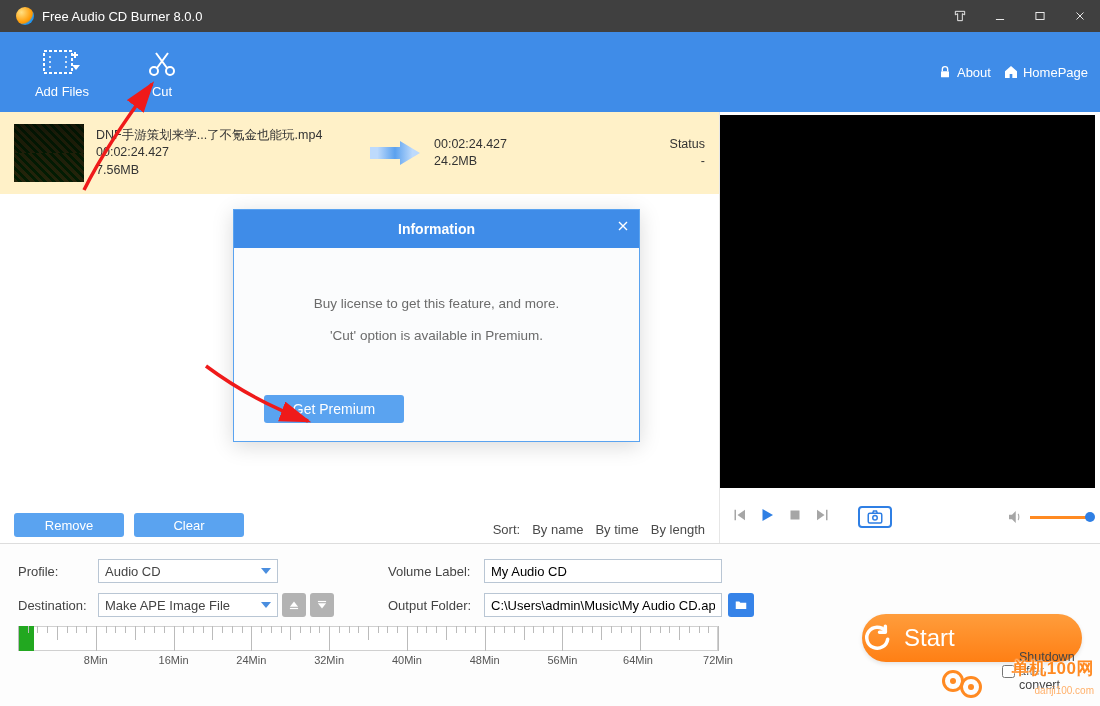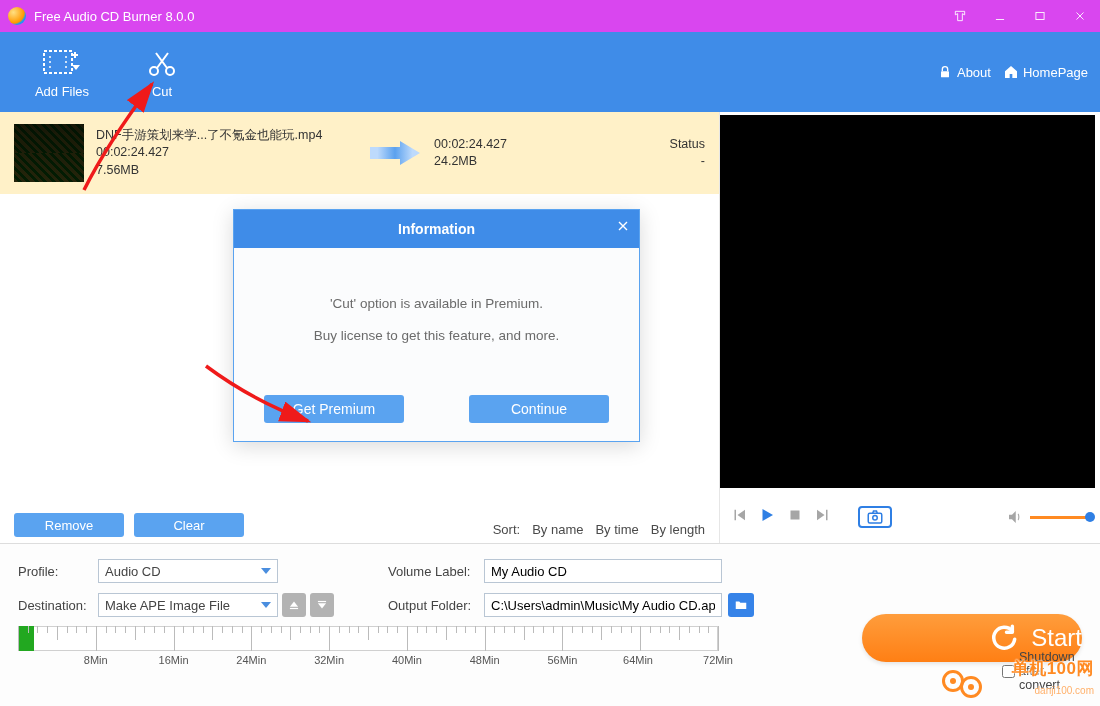--- a/index.html
+++ b/index.html
@@ -1,17 +1,17 @@
 <!DOCTYPE html>
 <html><head>
 <meta charset="utf-8">
 <style>
   * { box-sizing: border-box; margin: 0; padding: 0; font-family: "Segoe UI", Arial, sans-serif; }
   body { width: 1100px; height: 706px; background: #fff; overflow: hidden; position: relative; }
-  .titlebar { height: 32px; background: #d946ef; display: flex; align-items: center; color: #fff; padding-left: 8px; }
+  .titlebar { height: 32px; background: #404040; display: flex; align-items: center; color: #fff; padding-left: 16px; }
   .titlebar .logo { width: 18px; height: 18px; border-radius: 50%; background: radial-gradient(circle at 30% 30%, #ffe082, #ff9800 60%, #2196f3 70%); margin-right: 8px; display:inline-block;}
   .titlebar .title { font-size: 13px; flex: 1; }
   .titlebar .ctrl { width: 40px; height: 32px; display: flex; justify-content: center; align-items: center; cursor: pointer; }
   .titlebar .ctrl svg { width: 14px; height: 14px; stroke: #fff; stroke-width: 1.5; fill: none; }
   .toolbar { height: 80px; background: #3f8ce8; display: flex; align-items: center; color: #fff; padding: 0 12px; }
   .toolbar .tbtn { display: flex; flex-direction: column; align-items: center; width: 100px; cursor: pointer; font-size: 13px; }
   .toolbar .tbtn .glyph { width: 40px; height: 34px; display: flex; justify-content: center; align-items: center; margin-bottom: 4px; }
   .toolbar .spacer { flex: 1; }
   .toolbar .link { display: flex; align-items: center; gap: 4px; font-size: 13px; margin-left: 12px; cursor: pointer; }
   .content { position:absolute; top:112px; left:0; width:720px; bottom:163px; background:#fff; border-right:1px solid #e6e6e6; overflow:hidden;}
@@ -41,21 +41,21 @@
   .bottom .iconbtn { width:24px; height:24px; background:#b3b3b3; border-radius:3px; display:flex; justify-content:center; align-items:center; margin-left:4px; cursor:pointer;}
   .bottom .folderbtn { width:26px; height:24px; background:#3683e8; border-radius:3px; display:flex; justify-content:center; align-items:center; margin-left:6px; cursor:pointer;}
   .timeline { position:relative; height:40px; margin-top:6px; width:700px;}
   .timeline .bar { position:absolute; top:0; left:0; height:25px; width:100%; background:#fff; border:1px solid #d0d0d0;}
   .timeline .fill { position:absolute; top:0; left:0; height:25px; width:16px; background:#22a820;}
   .timeline .ticks { position:absolute; top:0; left:0; width:100%; height:25px;}
   .timeline .ticks span { position:absolute; top:0; width:1px; height:8px; background:#bbb;}
   .timeline .labels { position:absolute; top:28px; left:0; width:100%; font-size:11px; color:#555;}
   .timeline .labels span { position:absolute; transform: translateX(-50%);}
   .startarea { position:absolute; right:18px; bottom:44px;}
-  .startbtn { background:#ff8a22; background-image: linear-gradient(#ff9d3c,#ff7f14); color:#fff; border:none; border-radius:24px; width:220px; height:48px; font-size:24px; display:flex; justify-content:flex-end; align-items:center; gap:14px; cursor:pointer; box-shadow: 0 2px 4px rgba(0,0,0,.1);}
+  .startbtn { background:#ff8a22; background-image: linear-gradient(#ff9d3c,#ff7f14); color:#fff; border:none; border-radius:24px; width:220px; height:48px; font-size:24px; display:flex; justify-content:flex-start; align-items:center; gap:14px; cursor:pointer; box-shadow: 0 2px 4px rgba(0,0,0,.1);}
   .startbtn svg { width:28px; height:28px;}
   .shutdown { position:absolute; right:18px; bottom:14px; font-size:12.5px; color:#444; display:flex; align-items:center; gap:4px;}
   .watermark-logo { position:absolute; right:112px; bottom:6px; width:46px; height:32px; pointer-events:none;}
   .watermark-logo .c { position:absolute; border-radius:50%; border:3px solid #ff8a22;}
   .watermark-logo .c1 { width:22px; height:22px; left:0; top:2px;}
   .watermark-logo .c2 { width:22px; height:22px; left:18px; top:8px;}
   .watermark-logo .d { position:absolute; width:6px; height:6px; background:#ff8a22; border-radius:50%;}
   .watermark-text { position:absolute; right:6px; bottom:10px; text-align:right; pointer-events:none; line-height:1.05;}
   .watermark-text .l1 { color:#ff8a22; font-size:17px; font-weight:bold; letter-spacing:.5px; text-shadow:0 0 2px #fff, 0 0 2px #fff;}
   .watermark-text .l2 { color:#ffb06a; font-size:10px; text-shadow:0 0 2px #fff;margin-top:8px;}
@@ -351,26 +351,25 @@
 <div class="dialog">
   <div class="dhead">
     <span>Information</span>
     <span class="close">
       <svg viewBox="0 0 24 24" width="16" height="16" stroke="#fff" stroke-width="2">
           <path d="M6 6 L18 18 M18 6 L6 18"></path>
         </svg>
     </span>
   </div>
   <div class="dbody">
+    <div>Buy license to get this feature, and more.</div>
     <div>'Cut' option is available in Premium.</div>
-    <div>Buy license to get this feature, and more.</div>
   </div>
   <div class="dfoot">
     <button class="dbtn">Get Premium</button>
-    <button class="dbtn">Continue</button>
   </div>
 </div>
 
 <div class="watermark-logo">
   <span class="c c1"></span>
     <span class="c c2"></span>
   <span class="d" style="left:8px; top:10px;"></span>
   <span class="d" style="left:26px; top:16px;"></span>
 </div>
 <div class="watermark-text">

